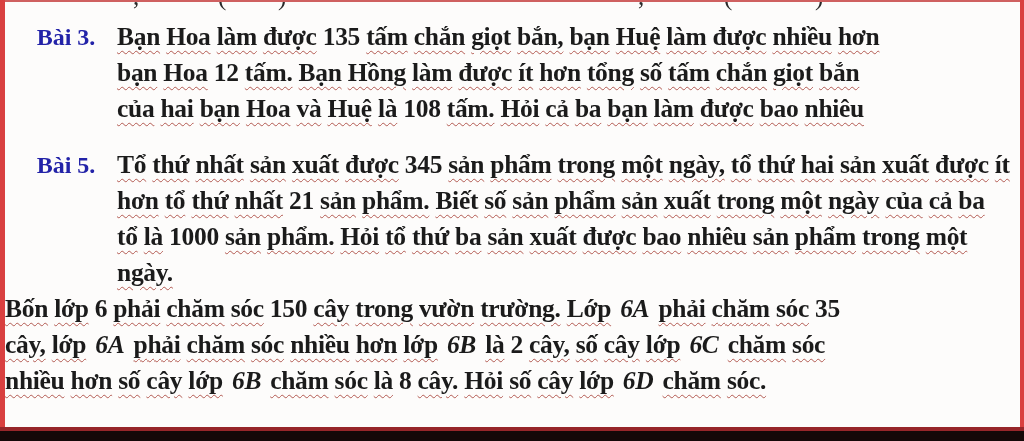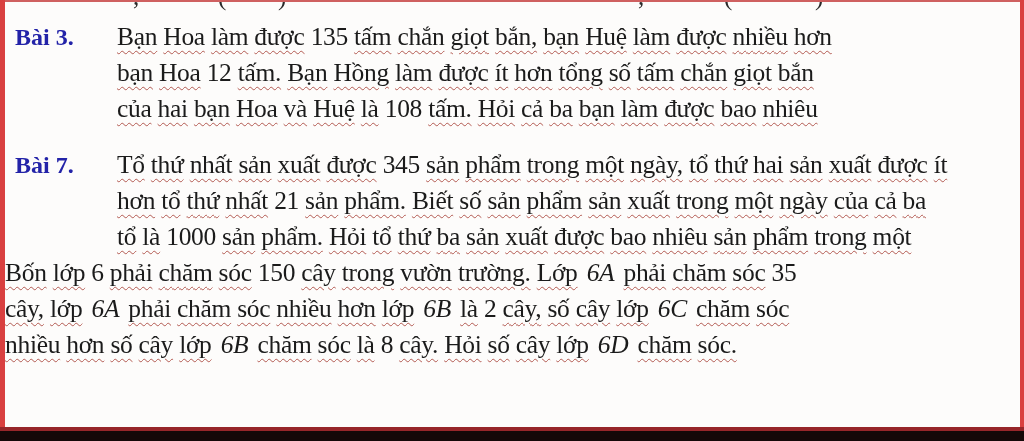--- a/index.html
+++ b/index.html
@@ -20,28 +20,28 @@
   .content{
     position:absolute;left:5px;top:2px;right:4px;bottom:14px;
     padding-top:17px;
     overflow:hidden;
   }
   .row{display:flex;margin-bottom:20px;}
   .row.tight{margin-bottom:0;}
   .plabel{
     flex:0 0 112px;box-sizing:border-box;padding-left:10px;
     color:var(--label-blue);font-weight:bold;
-    font-size:24px;line-height:36px;white-space:nowrap;
+    font-size:24px;line-height:36px;white-space:nowrap;text-align:center;
   }
   .ptext{
     flex:1;overflow:hidden;
     color:var(--text-color);
     font-size:25.5px;line-height:36px;letter-spacing:-0.3px;
   }
-  .line{white-space:nowrap;}
+  .line{white-space:nowrap;font-weight:bold;}
   .w{
     text-decoration-line:underline;
     text-decoration-style:wavy;
     text-decoration-color:var(--squiggle);
     text-decoration-thickness:1px;
     text-underline-offset:5px;
   }
   .num{text-decoration:none;}
   .var{font-style:italic;text-decoration:none;padding:0 3px;}
 </style>
@@ -65,25 +65,26 @@
   <div class="content" id="content">
       <div class="row">
         <div class="plabel">Bài 3.</div>
         <div class="ptext">
           <div class="line"><span class="w">Bạn</span> <span class="w">Hoa</span> <span class="w">làm</span> <span class="w">được</span> <span class="num">135</span> <span class="w">tấm</span> <span class="w">chắn</span> <span class="w">giọt</span> <span class="w">bắn,</span> <span class="w">bạn</span> <span class="w">Huệ</span> <span class="w">làm</span> <span class="w">được</span> <span class="w">nhiều</span> <span class="w">hơn</span></div>
           <div class="line"><span class="w">bạn</span> <span class="w">Hoa</span> <span class="num">12</span> <span class="w">tấm.</span> <span class="w">Bạn</span> <span class="w">Hồng</span> <span class="w">làm</span> <span class="w">được</span> <span class="w">ít</span> <span class="w">hơn</span> <span class="w">tổng</span> <span class="w">số</span> <span class="w">tấm</span> <span class="w">chắn</span> <span class="w">giọt</span> <span class="w">bắn</span></div>
           <div class="line"><span class="w">của</span> <span class="w">hai</span> <span class="w">bạn</span> <span class="w">Hoa</span> <span class="w">và</span> <span class="w">Huệ</span> <span class="w">là</span> <span class="num">108</span> <span class="w">tấm.</span> <span class="w">Hỏi</span> <span class="w">cả</span> <span class="w">ba</span> <span class="w">bạn</span> <span class="w">làm</span> <span class="w">được</span> <span class="w">bao</span> <span class="w">nhiêu</span></div>
         </div>
       </div>
       <div class="row tight">
-        <div class="plabel">Bài 7.</div>
+        <div class="plabel">Bài 5.</div>
         <div class="ptext">
           <div class="line"><span class="w">Tổ</span> <span class="w">thứ</span> <span class="w">nhất</span> <span class="w">sản</span> <span class="w">xuất</span> <span class="w">được</span> <span class="num">345</span> <span class="w">sản</span> <span class="w">phẩm</span> <span class="w">trong</span> <span class="w">một</span> <span class="w">ngày,</span> <span class="w">tổ</span> <span class="w">thứ</span> <span class="w">hai</span> <span class="w">sản</span> <span class="w">xuất</span> <span class="w">được</span> <span class="w">ít</span></div>
           <div class="line"><span class="w">hơn</span> <span class="w">tổ</span> <span class="w">thứ</span> <span class="w">nhất</span> <span class="num">21</span> <span class="w">sản</span> <span class="w">phẩm.</span> <span class="w">Biết</span> <span class="w">số</span> <span class="w">sản</span> <span class="w">phẩm</span> <span class="w">sản</span> <span class="w">xuất</span> <span class="w">trong</span> <span class="w">một</span> <span class="w">ngày</span> <span class="w">của</span> <span class="w">cả</span> <span class="w">ba</span></div>
           <div class="line"><span class="w">tổ</span> <span class="w">là</span> <span class="num">1000</span> <span class="w">sản</span> <span class="w">phẩm.</span> <span class="w">Hỏi</span> <span class="w">tổ</span> <span class="w">thứ</span> <span class="w">ba</span> <span class="w">sản</span> <span class="w">xuất</span> <span class="w">được</span> <span class="w">bao</span> <span class="w">nhiêu</span> <span class="w">sản</span> <span class="w">phẩm</span> <span class="w">trong</span> <span class="w">một</span></div>
+          <div class="line"><span class="w">ngày.</span></div>
         </div>
       </div>
       <div class="row">
         <div class="ptext">
           <div class="line"><span class="w">Bốn</span> <span class="w">lớp</span> <span class="num">6</span> <span class="w">phải</span> <span class="w">chăm</span> <span class="w">sóc</span> <span class="num">150</span> <span class="w">cây</span> <span class="w">trong</span> <span class="w">vườn</span> <span class="w">trường.</span> <span class="w">Lớp</span> <span class="var">6A</span> <span class="w">phải</span> <span class="w">chăm</span> <span class="w">sóc</span> <span class="num">35</span></div>
           <div class="line"><span class="w">cây,</span> <span class="w">lớp</span> <span class="var">6A</span> <span class="w">phải</span> <span class="w">chăm</span> <span class="w">sóc</span> <span class="w">nhiều</span> <span class="w">hơn</span> <span class="w">lớp</span> <span class="var">6B</span> <span class="w">là</span> <span class="num">2</span> <span class="w">cây,</span> <span class="w">số</span> <span class="w">cây</span> <span class="w">lớp</span> <span class="var">6C</span> <span class="w">chăm</span> <span class="w">sóc</span></div>
           <div class="line"><span class="w">nhiều</span> <span class="w">hơn</span> <span class="w">số</span> <span class="w">cây</span> <span class="w">lớp</span> <span class="var">6B</span> <span class="w">chăm</span> <span class="w">sóc</span> <span class="w">là</span> <span class="num">8</span> <span class="w">cây.</span> <span class="w">Hỏi</span> <span class="w">số</span> <span class="w">cây</span> <span class="w">lớp</span> <span class="var">6D</span> <span class="w">chăm</span> <span class="w">sóc.</span></div>
         </div>
       </div>
     </div>

